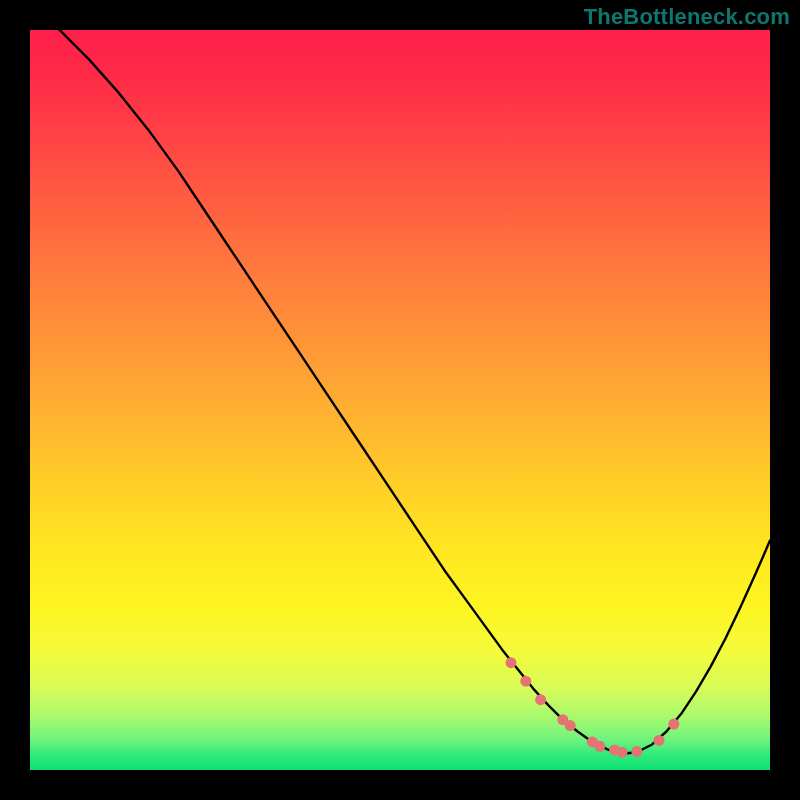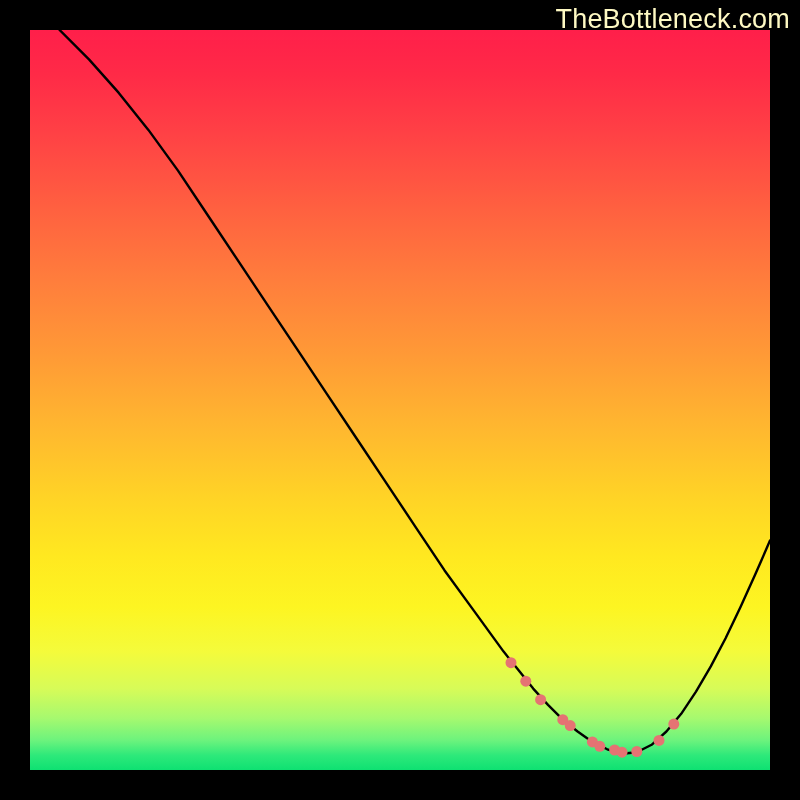--- a/index.html
+++ b/index.html
@@ -14,23 +14,23 @@
   .frame {
     position: relative;
     width: 800px;
     height: 800px;
     background: #000;
   }
   .watermark {
     position: absolute;
     top: 4px;
     right: 10px;
-    color: #fef9c3;
-    font-size: 27px;
-    font-weight: normal;
+    color: #0f766e;
+    font-size: 22px;
+    font-weight: bold;
     letter-spacing: 0.2px;
     z-index: 10;
   }
   
   .plot {
     position: absolute;
     left: 30px;
     top: 30px;
     width: 740px;
     height: 740px;

